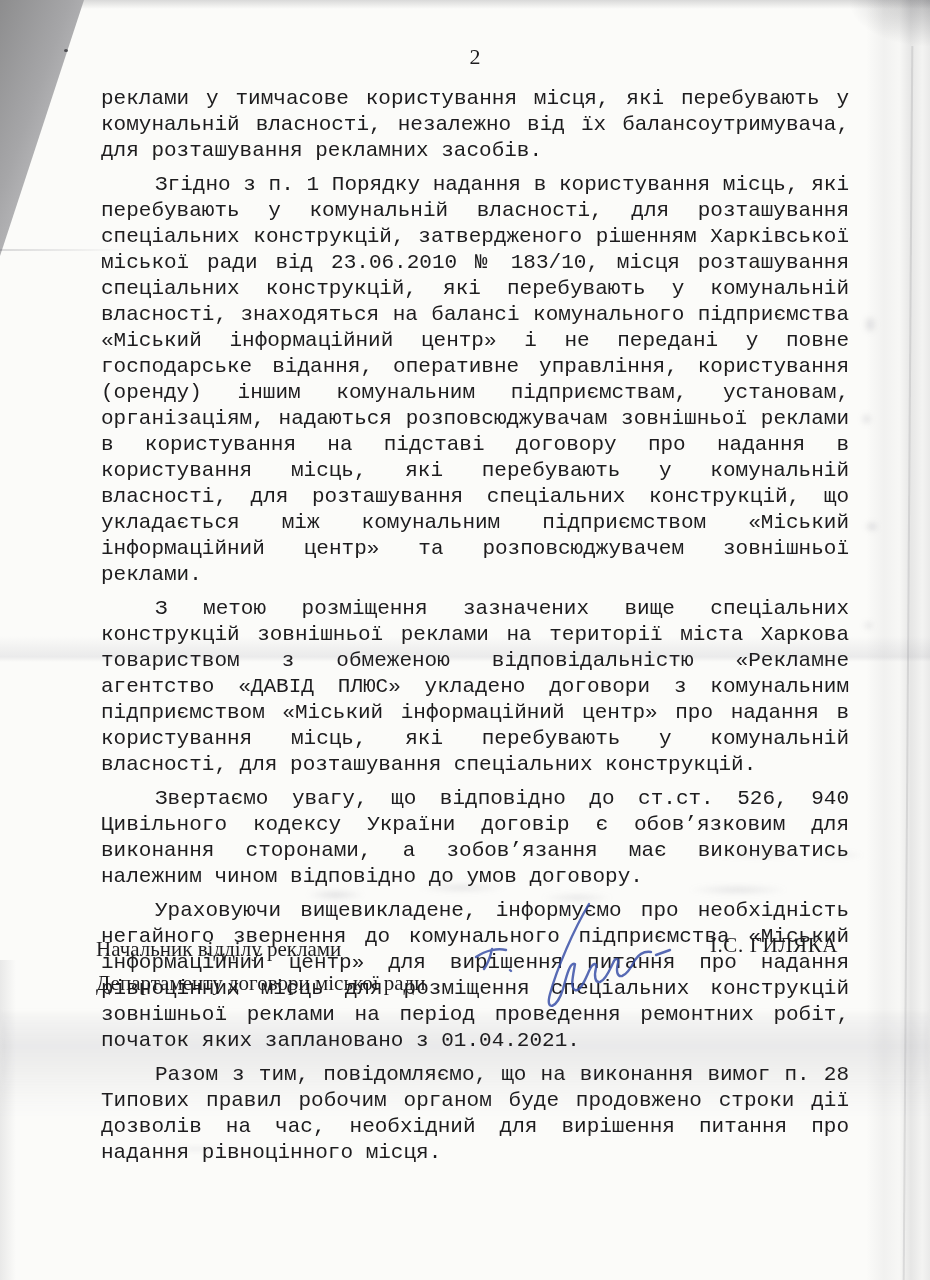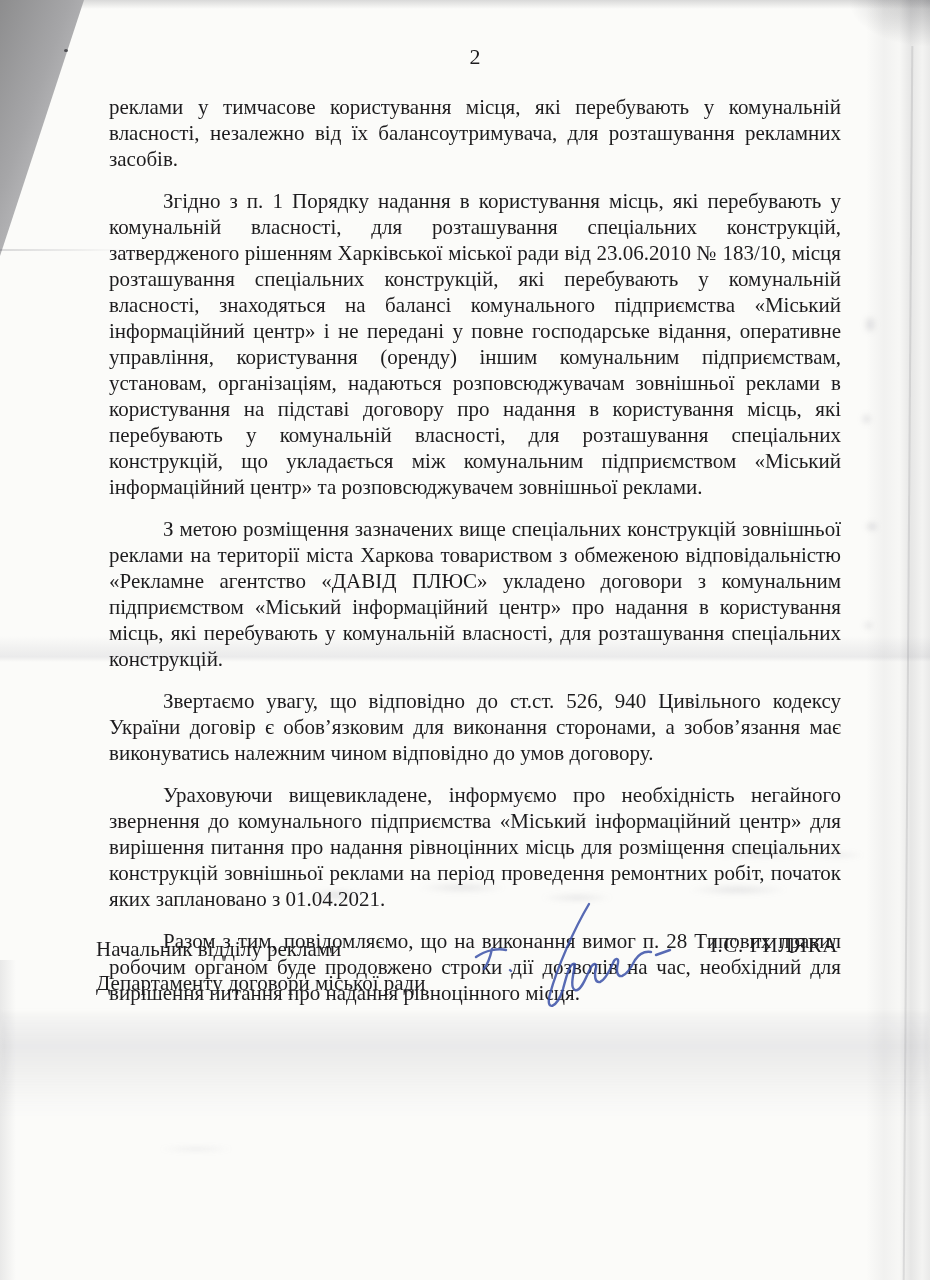--- a/index.html
+++ b/index.html
@@ -48,21 +48,21 @@
     radial-gradient(ellipse 10px 14px at 50% 8%, rgba(110,110,125,.22), transparent 70%),
     radial-gradient(ellipse 9px 10px at 40% 30%, rgba(110,110,125,.18), transparent 70%),
     radial-gradient(ellipse 11px 9px at 55% 55%, rgba(110,110,125,.20), transparent 70%),
     radial-gradient(ellipse 9px 8px at 45% 78%, rgba(110,110,125,.15), transparent 70%); }
   .speck { position:absolute; left:64px; top:49px; width:4px; height:3px;
     background:rgba(50,50,55,.78); border-radius:50%; }
   
   .content { position:absolute; left:93px; top:44px; width:764px;
     color:#1d1c1e; font-size:21px; line-height:26px; }
   .page-num { text-align:center; font-size:22px; height:34px; }
-  p.body-par { margin:16px; text-align:justify; }
+  p.body-par { margin:8px; text-align:justify;font-family:Liberation Mono, monospace; }
   p.indent { text-indent:54px; }
   .sig { position:absolute; left:96px; top:932px; width:742px;
     display:flex; justify-content:space-between; align-items:flex-start;
     font-size:21px; color:#1d1c1e; }
   .sig-left { line-height:34px; }
   .sig-name { margin-top:1px; letter-spacing:.6px; }
   .signature-svg { position:absolute; left:466px; top:896px; width:212px; height:126px; }
 </style>
 </head>
 <body>

